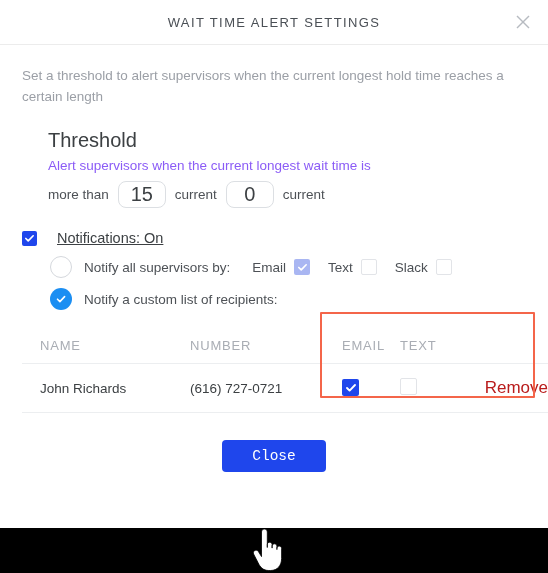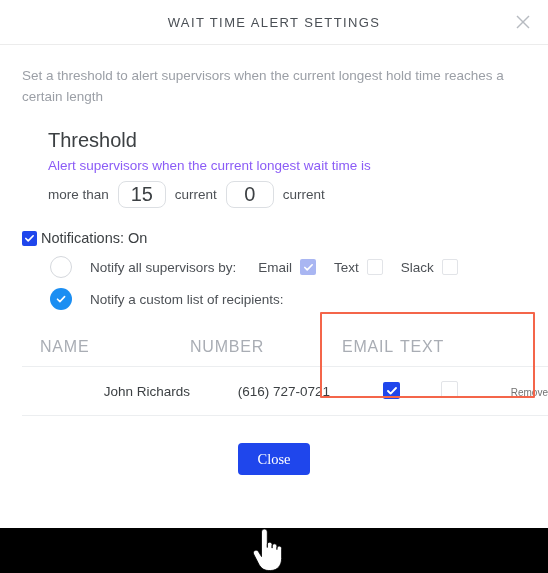--- a/index.html
+++ b/index.html
@@ -106,21 +106,21 @@
     height: 15px;
     border-radius: 2px;
     background: #1f46ec;
     display: inline-flex;
     align-items: center;
     justify-content: center;
     flex: 0 0 auto;
     cursor: pointer;
   }
   .cb-blue svg { display:block; }
-  .notif-main-label { margin-left: 4px; }
+  .notif-main-label { margin-left: 20px; text-decoration: underline; }
 
   .radio-row {
     display: flex;
     align-items: center;
     margin-top: 10px;
     margin-left: 28px;
     font-size: 13.5px;
     color: #4d5156;
   }
   .radio {
@@ -136,21 +136,21 @@
   }
   .radio-off {
     border: 1.5px solid #d5d8dd;
     background: #fff;
   }
   .radio-on {
     background: #1b8ef2;
     border: none;
   }
   .radio-on svg { display: block; }
-  .radio-label { margin-left: 18px; white-space: nowrap; }
+  .radio-label { margin-left: 12px; white-space: nowrap; }
 
   .channel-group {
     display: flex;
     align-items: center;
     margin-left: 22px;
   }
   .channel-label {
     font-size: 13.5px;
     color: #4d5156;
     margin-right: 8px;
@@ -176,33 +176,32 @@
     margin-top: 22px;
     position: relative;
   }
   .rtable {
     width: 100%;
     border-collapse: collapse;
     table-layout: fixed;
   }
   .rtable th {
     text-align: left;
-    font-size: 16px;
+    font-size: 13px;
     letter-spacing: 0.8px;
     font-weight: 400;
     color: #a9adb4;
     padding: 6px 0 10px 0;
     border-bottom: 1px solid #eceef0;
   }
   .rtable td {
     font-size: 13.5px;
     color: #3c4043;
     padding: 14px 0;
     border-bottom: 1px solid #eceef0;
-    text-align: right;
   }
   .col-name { width: 150px; padding-left: 18px !important; }
   .col-number { width: 140px; }
   .col-email { width: 58px; padding-left: 12px !important; }
   .col-text { width: 58px; }
   .col-action { width: 90px; text-align: right; padding-right: 14px !important; }
 
   .cb-table {
     width: 17px;
     height: 17px;
@@ -211,22 +210,22 @@
     display: inline-flex;
     align-items: center;
     justify-content: center;
     cursor: pointer;
   }
   .cb-table.on { background: #1f46ec; border: none; }
   .cb-table.off { background: #fff; border: 1px solid #e2e4e8; }
   .cb-table svg { display: block; }
 
   .remove-link {
-    color: #737373;
-    font-size: 10px;
+    color: #b91c1c;
+    font-size: 17px;
     text-decoration: none;
     cursor: pointer;
     margin-top: 12px;
   }
 
   
   .highlight-box {
     position: absolute;
     left: 320px;
     top: 312px;
@@ -259,24 +258,24 @@
   .footer {
     display: flex;
     justify-content: center;
     margin-top: 27px;
   }
   .close-button {
     background: #1f46ec;
     color: #ffffff;
     border: none;
     border-radius: 4px;
-    width: 72px;
+    width: 104px;
     height: 32px;
     font-size: 14.5px;
-    font-family: Liberation Serif, serif;
+    font-family: Liberation Mono, monospace;
     cursor: pointer;
   }
 
   
   .bottom-bar {
     position: absolute;
     left: 0;
     bottom: 0;
     width: 548px;
     height: 45px;

